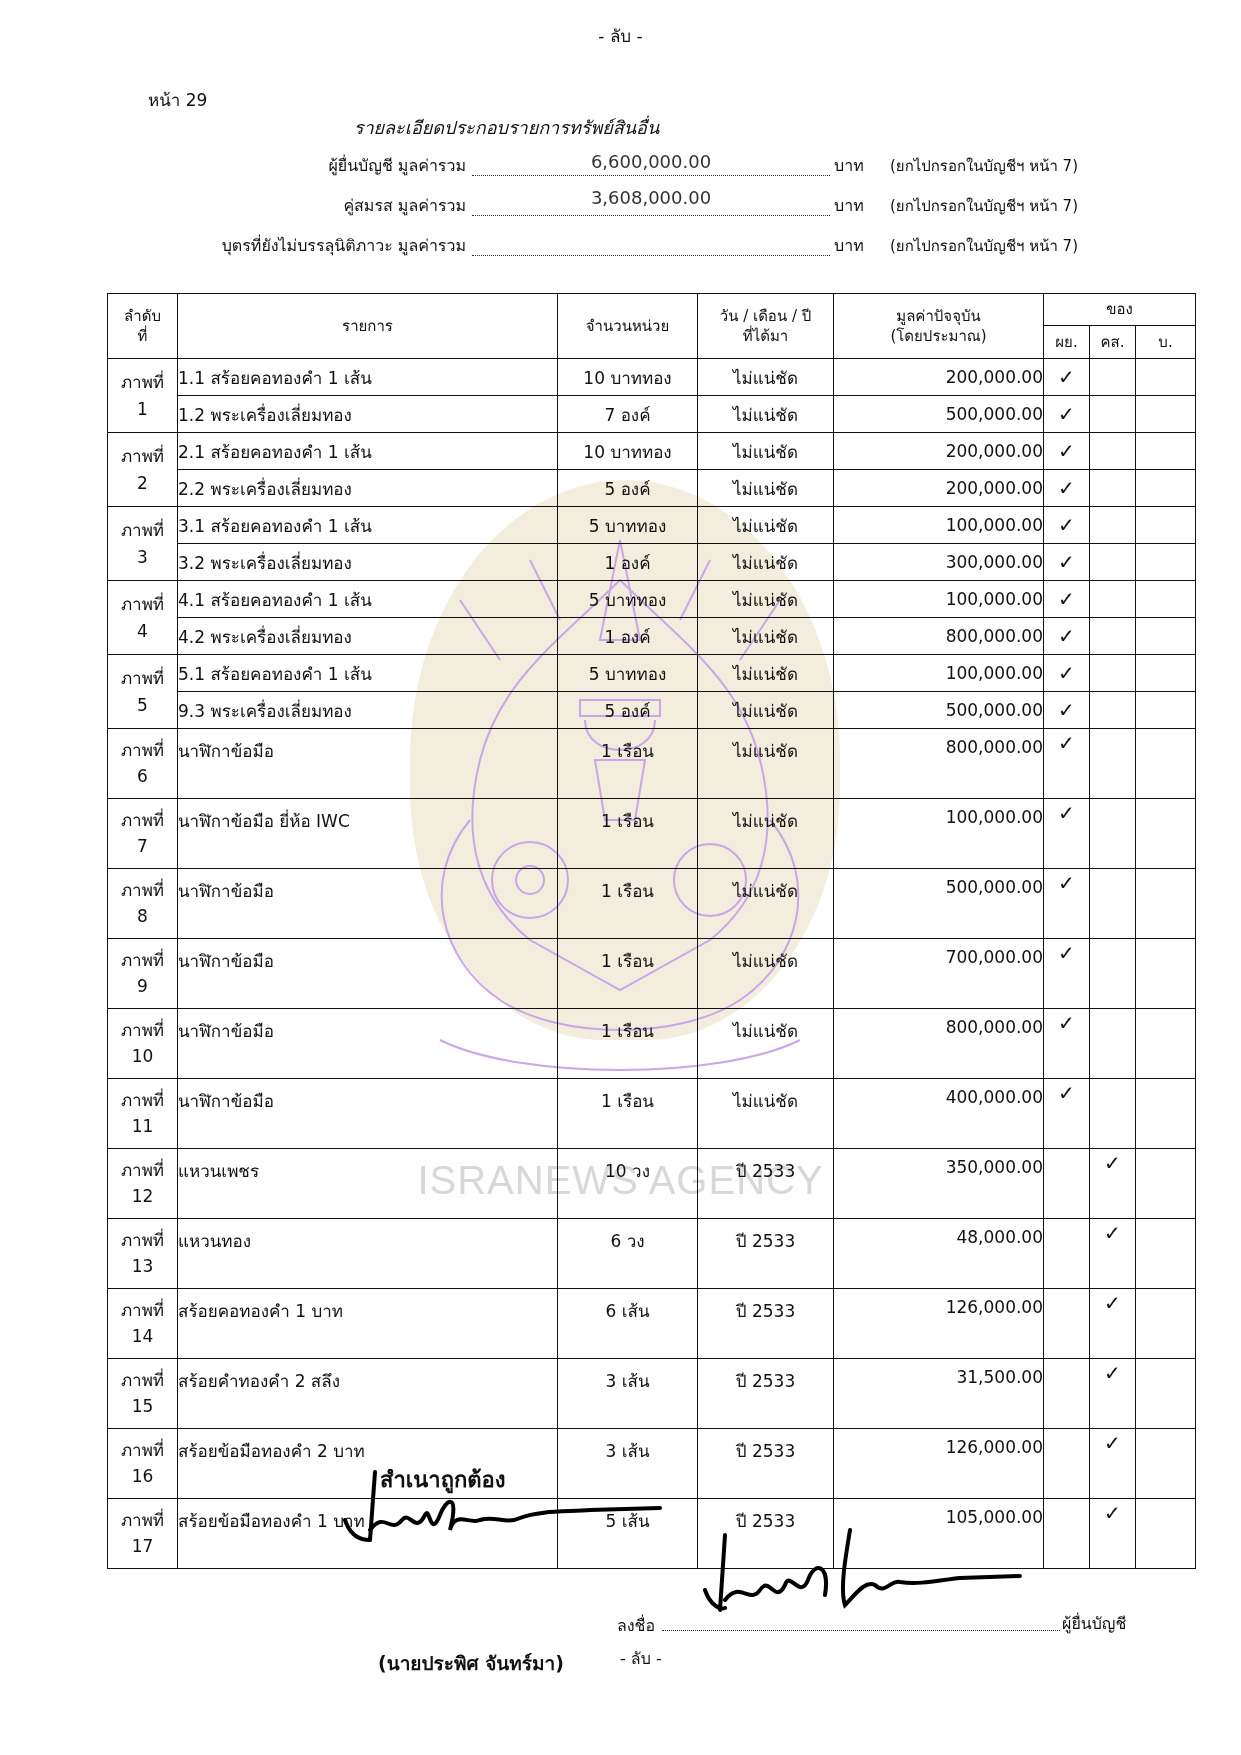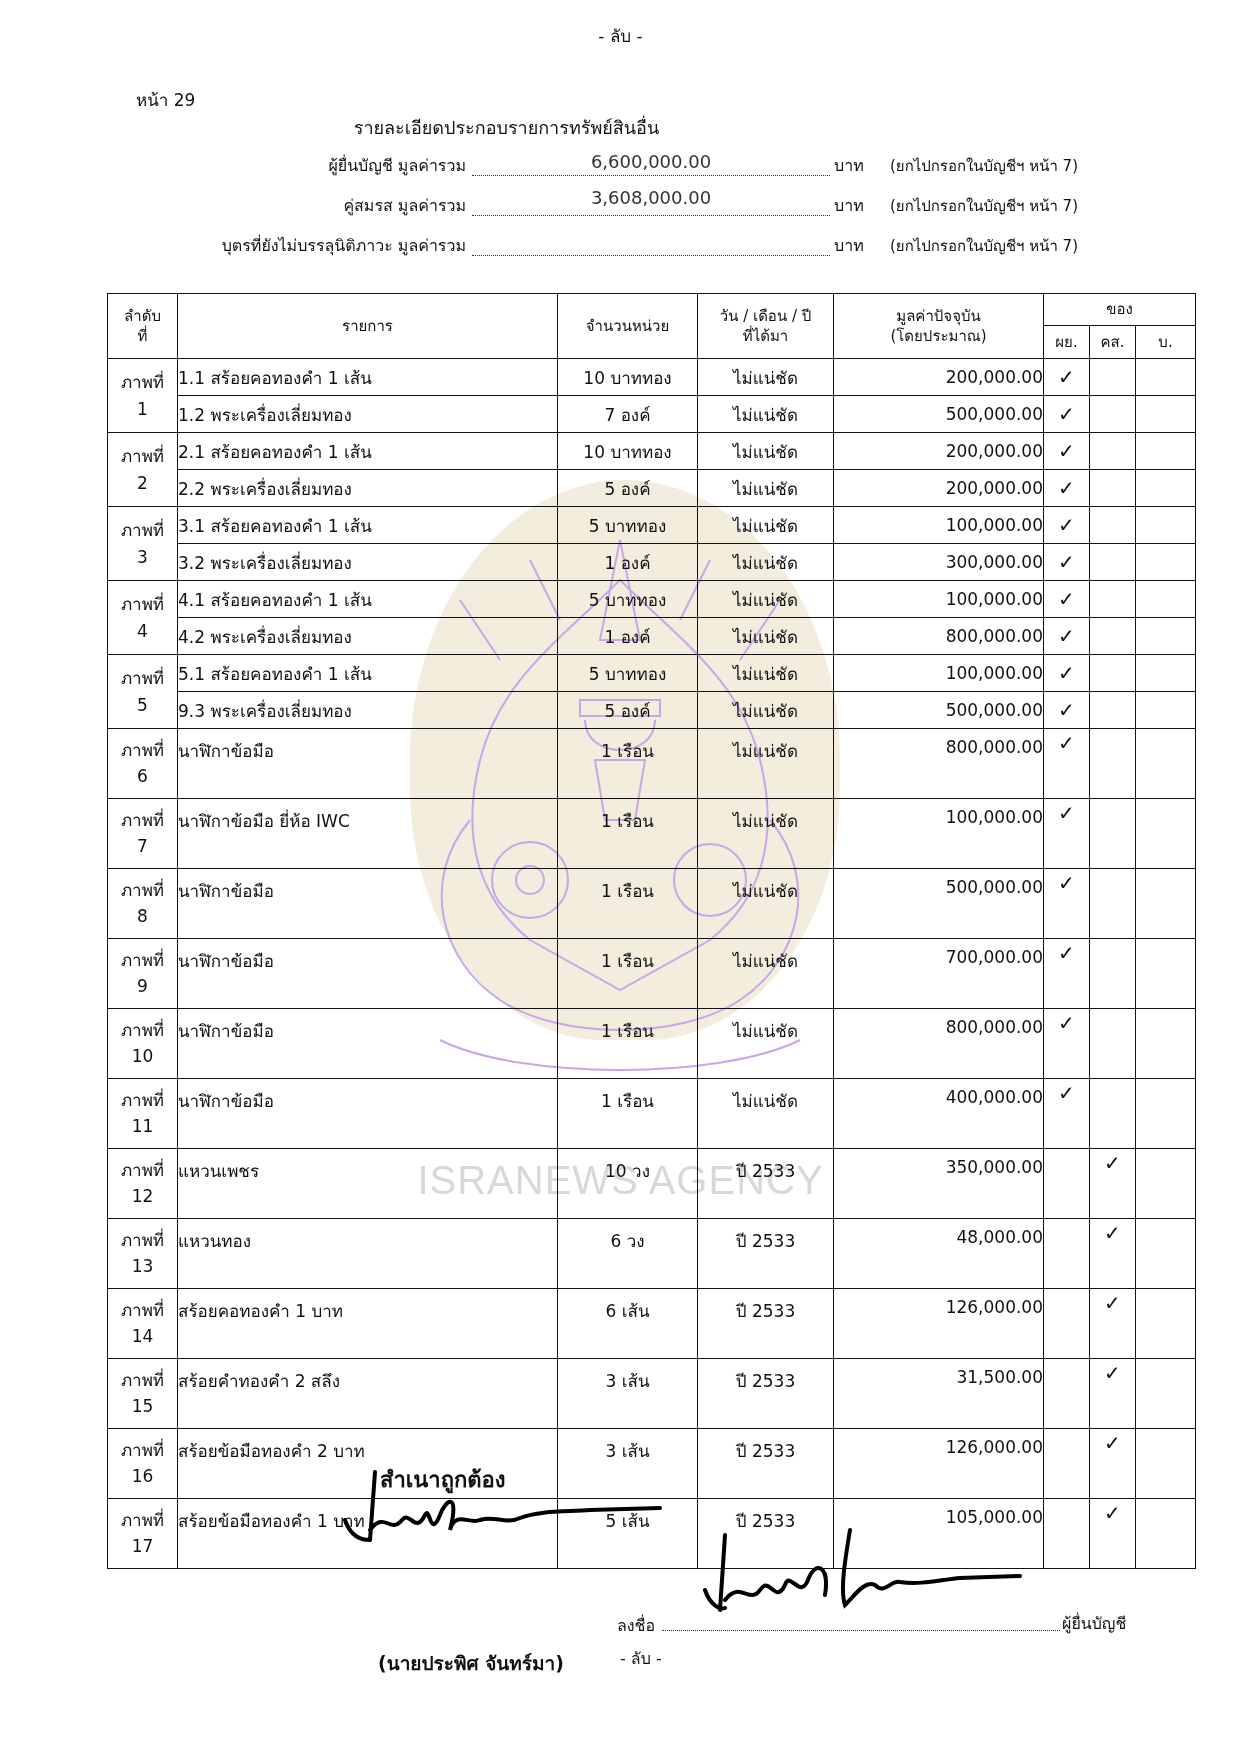--- a/index.html
+++ b/index.html
@@ -3,22 +3,22 @@
   <meta charset="utf-8">
   <style>
     html, body { margin: 0; padding: 0; background: #ffffff; }
     body {
       width: 1241px; height: 1755px; position: relative; overflow: hidden;
       font-family: "DejaVu Sans", "Liberation Sans", sans-serif;
       color: #111;
     }
     .abs { position: absolute; }
     .classified-top { top: 22px; left: 0; width: 1241px; text-align: center; font-size: 17px; }
-    .page-no { top: 86px; left: 136px; font-size: 17px; }
-    .doc-title { top: 113px; left: 0; width: 1013px; text-align: center; font-size: 18px; }
+    .page-no { top: 86px; left: 148px; font-size: 17px; }
+    .doc-title { top: 113px; left: 0; width: 1013px; text-align: center; font-size: 18px; font-style: italic; }
 
     .sum-row { left: 0; width: 1236px; height: 32px; font-size: 16px; }
     .sum-label { position: absolute; right: 770px; bottom: 4px; white-space: nowrap; }
     .sum-line { position: absolute; left: 472px; width: 358px; bottom: 6px; border-bottom: 1.5px dotted #333; height: 0; }
     .sum-value { position: absolute; left: 472px; width: 358px; text-align: center; bottom: 10px; font-size: 18px; color: #333; }
     .sum-unit { position: absolute; left: 834px; bottom: 4px; }
     .sum-note { position: absolute; left: 890px; bottom: 4px; font-size: 15px; white-space: nowrap; }
 
     
     .wm { position: absolute; pointer-events: none; }

